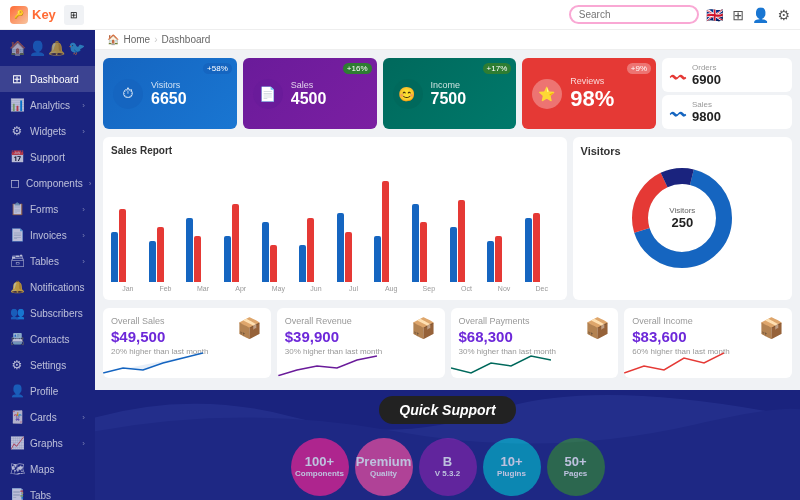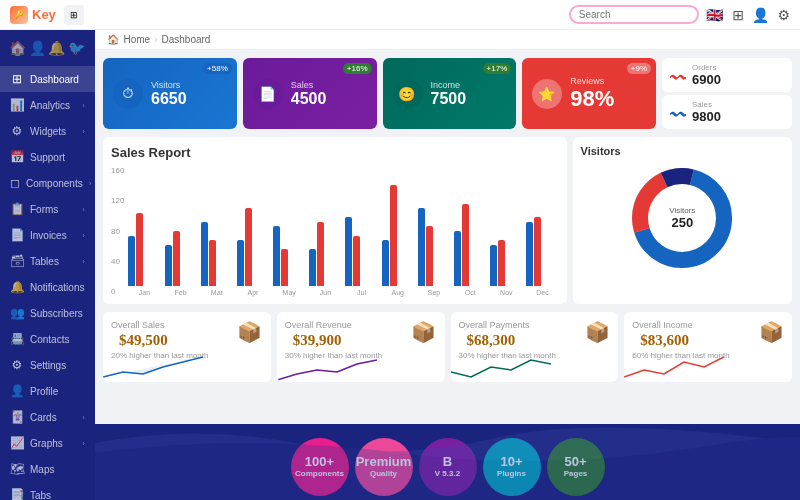--- a/index.html
+++ b/index.html
@@ -60,21 +60,21 @@
     .mini-stat-line { color: #e53935; font-size: 16px; }
     .mini-stat-line.blue { color: #1565c0; }
     .mini-stat-info .mini-label { font-size: 8px; color: #999; }
     .mini-stat-info .mini-value { font-size: 13px; font-weight: 700; color: #222; }
 
     
     .middle-row { display: flex; gap: 6px; margin-bottom: 8px; }
 
     
     .chart-section { background: #fff; border-radius: 6px; flex: 2.2; padding: 8px; }
-    .chart-title { font-weight: 600; font-size: 13px; color: #333; margin-bottom: 6px; }
+    .chart-title { font-weight: 600; font-size: 10px; color: #333; margin-bottom: 6px; }
     .chart-y-axis { display: flex; flex-direction: column; justify-content: space-between; height: 130px; margin-right: 4px; }
     .chart-y-label { font-size: 8px; color: #999; }
     .chart-bars-container { flex: 1; display: flex; align-items: flex-end; gap: 4px; height: 120px; }
     .bar-group { display: flex; align-items: flex-end; gap: 1px; flex: 1; }
     .bar { width: 7px; border-radius: 2px 2px 0 0; }
     .bar.bar-blue { background: #1565c0; }
     .bar.bar-red { background: #e53935; }
     .chart-x-labels { display: flex; gap: 4px; margin-top: 3px; }
     .chart-x-label { font-size: 7px; color: #999; flex: 1; text-align: center; }
 
@@ -83,21 +83,21 @@
     .visitors-title { font-weight: 600; font-size: 11px; color: #333; margin-bottom: 6px; align-self: flex-start; }
     .donut-container { position: relative; width: 110px; height: 110px; }
     .donut-center { position: absolute; top: 50%; left: 50%; transform: translate(-50%, -50%); text-align: center; }
     .donut-center-label { font-size: 8px; color: #666; }
     .donut-center-value { font-size: 13px; font-weight: 700; color: #222; }
 
     
     .bottom-stats { display: flex; gap: 6px; margin-bottom: 6px; }
     .bottom-stat-card { background: #fff; border-radius: 6px; flex: 1; padding: 8px; position: relative; overflow: hidden; min-height: 70px; }
     .bsc-label { font-size: 9px; color: #999; }
-    .bsc-value { font-size: 15px; font-weight: 700; color: #a16207; margin: 2px 8px; font-family: Liberation Serif, serif; }
+    .bsc-value { font-size: 15px; font-weight: 700; color: #6d28d9; margin: 2px 0; }
     .bsc-sub { font-size: 8px; color: #999; }
     .bsc-icon { position: absolute; right: 8px; top: 8px; font-size: 20px; color: #e0e0e0; }
     .sparkline { position: absolute; bottom: 0; left: 0; right: 0; height: 30px; }
     .quick-support-badge { background: #222; color: #fff; font-size: 14px; font-weight: 700; padding: 6px 20px; border-radius: 20px; font-style: italic; }
 
     
     .badges-row { display: flex; gap: 6px; justify-content: center; padding: 8px 6px 4px; }
     .badge-circle { border-radius: 50%; width: 58px; height: 58px; display: flex; flex-direction: column; align-items: center; justify-content: center; color: #fff; font-weight: 700; text-align: center; line-height: 1.1; }
     .badge-main { font-size: 13px; font-weight: 800; }
     .badge-sub { font-size: 8px; font-weight: 600; }
@@ -280,27 +280,20 @@
                 <div class="mini-value">9800</div>
               </div>
             </div>
           </div>
         </div>
 
         <div class="middle-row">
           <div class="chart-section">
             <div class="chart-title">Sales Report</div>
             <div style="display:flex;">
-              <div class="chart-y-axis">
-                <span class="chart-y-label">160</span>
-                <span class="chart-y-label">120</span>
-                <span class="chart-y-label">80</span>
-                <span class="chart-y-label">40</span>
-                <span class="chart-y-label">0</span>
-              </div>
               <div style="flex:1;">
                 <div class="chart-bars-container" id="chart-bars">
                 <div class="bar-group">
                       <div class="bar bar-blue" style="height: 50.4167px;"></div>
                       <div class="bar bar-red" style="height: 73.3333px;"></div>
                     </div>
                     <div class="bar-group">
                       <div class="bar bar-blue" style="height: 41.25px;"></div>
                       <div class="bar bar-red" style="height: 55px;"></div>
                     </div>
@@ -427,20 +420,23 @@
       </div>
     </div>
 
     <div style="position:absolute; bottom:0; left:0; right:0; z-index:20;">
       <div style="background:#1a237e; padding:6px 0 0; position:relative; overflow:hidden;">
 
         <svg style="position:absolute;top:0;left:0;right:0;width:100%;height:100%;opacity:0.3;" viewBox="0 0 705 80" preserveAspectRatio="none">
           <path d="M0,20 Q100,0 200,20 T400,15 T705,20 L705,80 L0,80 Z" fill="#3949ab"></path>
           <path d="M0,30 Q150,10 300,30 T600,25 T705,30 L705,80 L0,80 Z" fill="#283593"></path>
         </svg>
+        <div style="display:flex; justify-content:center; margin-bottom:6px; position:relative; z-index:2;">
+          <div class="quick-support-badge">Quick Support</div>
+        </div>
         <div class="badges-row" id="badges-row">
         <div class="badge-circle" style="background: rgb(233, 30, 140);">
               <div class="badge-main">100+</div>
               <div class="badge-sub">Components</div>
             </div>
             <div class="badge-circle" style="background: #ec4899;">
               <div class="badge-main">Premium</div>
               <div class="badge-sub">Quality</div>
             </div>
             <div class="badge-circle" style="background: rgb(123, 31, 162);">

